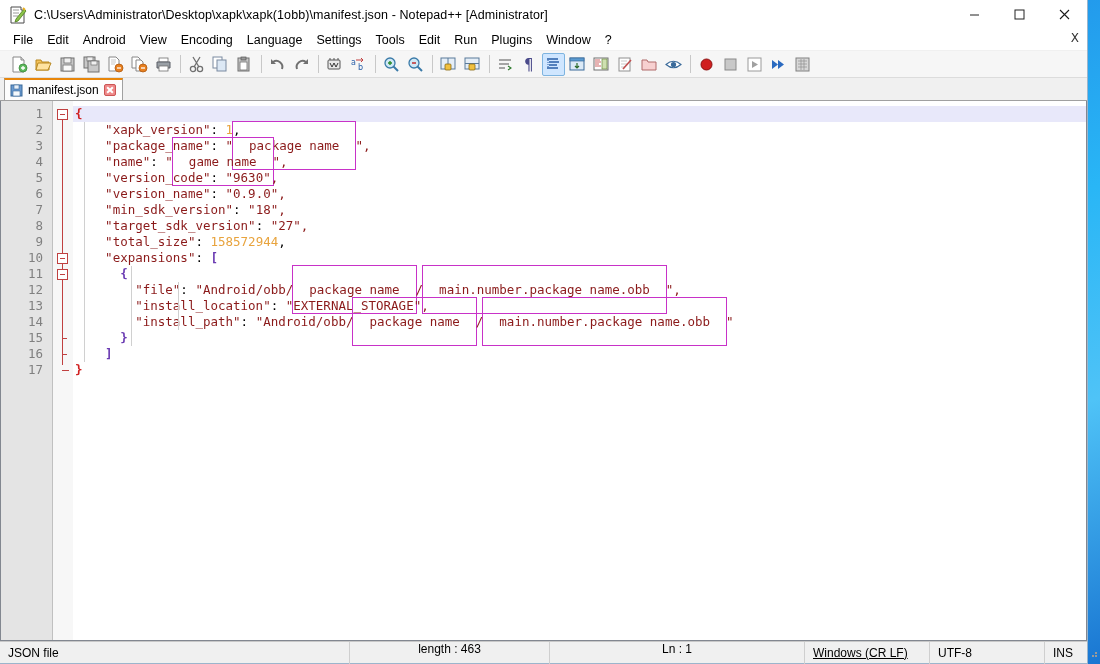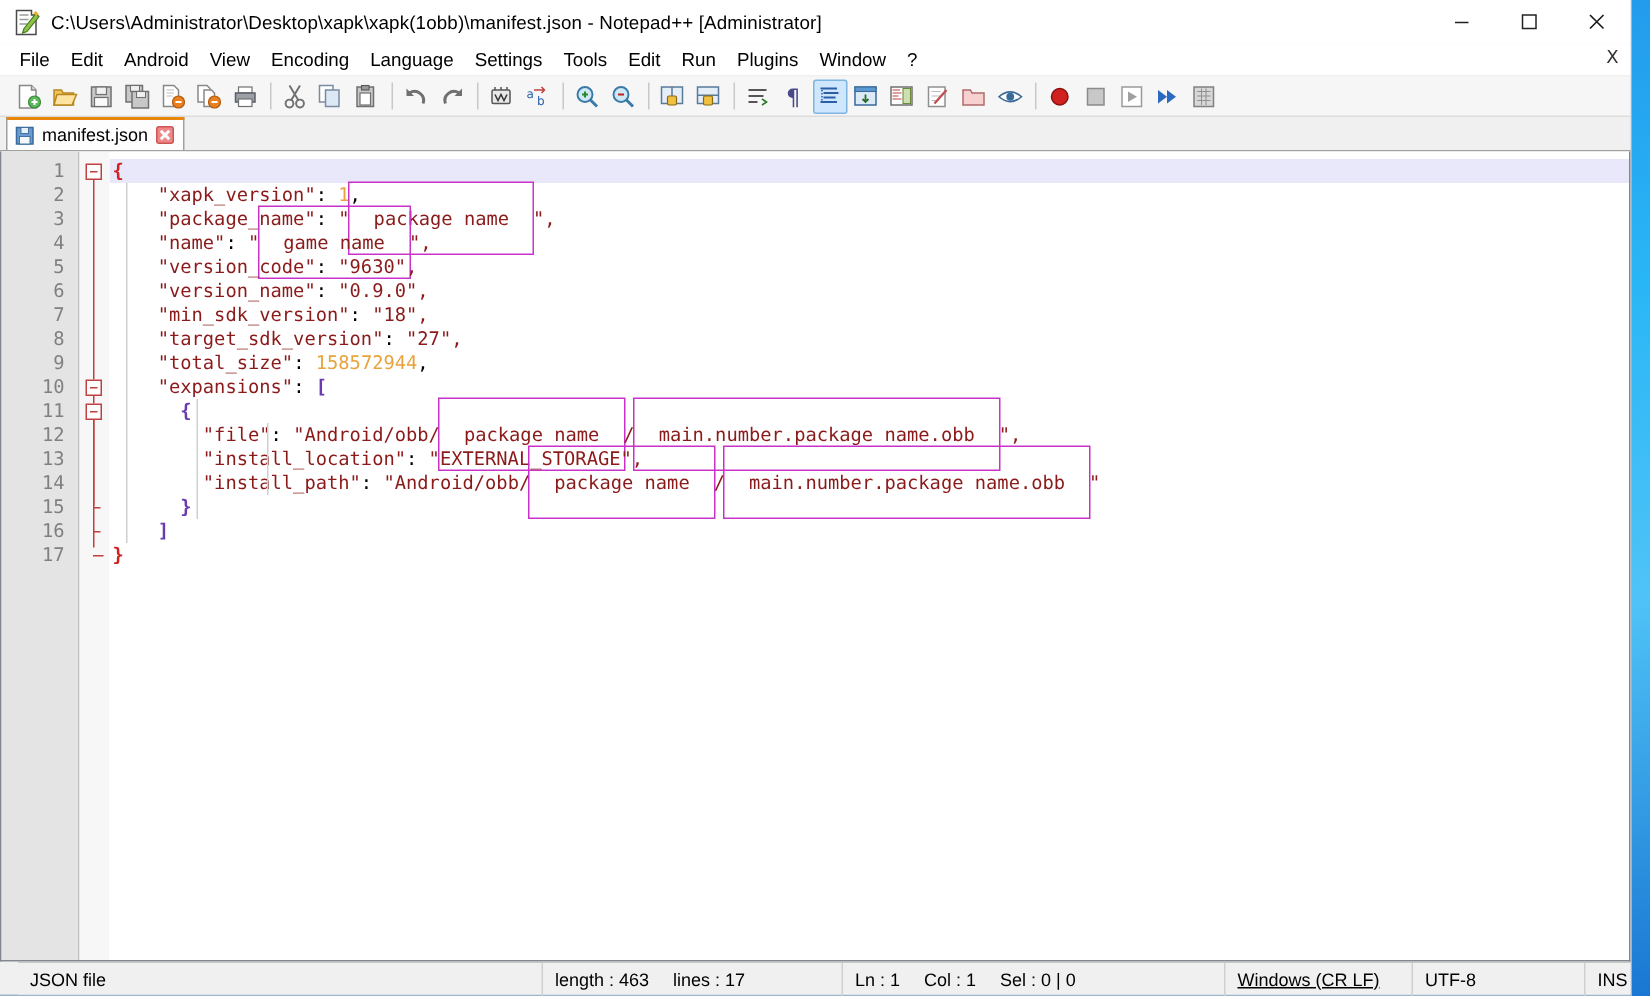--- a/index.html
+++ b/index.html
@@ -209,36 +209,36 @@
   .vscroll {
     position: absolute; right: 0; top: 0;
     width: 0px; height: 100%;
   }
   
   .statusbar {
     height: 22px; flex: 0 0 22px;
     background: #f0f0f0;
     border-top: 1px solid #c8c8c8;
     display: flex; align-items: center;
-    font-size: 12px; color: #000; margin-left: 12px;
+    font-size: 12px; color: #000;
   }
   .sb-cell {
     height: 22px;
     display: flex; align-items: center;
     padding: 0 8px;
     border-right: 1px solid #cfcfcf;
     white-space: nowrap;
   }
   .sb-cell.first { width: 350px; flex: 0 0 350px; }
   .sb-cell.len   { width: 200px; flex: 0 0 200px; }
   .sb-cell.pos   { width: 255px; flex: 0 0 255px; }
   .sb-cell.eol   { width: 125px; flex: 0 0 125px; text-decoration: underline; }
   .sb-cell.enc   { width: 115px; flex: 0 0 115px; }
   .sb-cell.ins   { width: 42px;  flex: 0 0 42px; border-right: none; }
-  .sb-gap { gap: 16px; }
+  .sb-gap { gap: 16px; flex-direction: column; }
   .sb-grip {
     margin-left: auto; margin-right: 3px;
     width: 12px; height: 12px; position: relative;
   }
   .sb-grip i {
     position: absolute; width: 2px; height: 2px; background: #9a9a9a;
   }
 </style>
 </head>
 <body>

